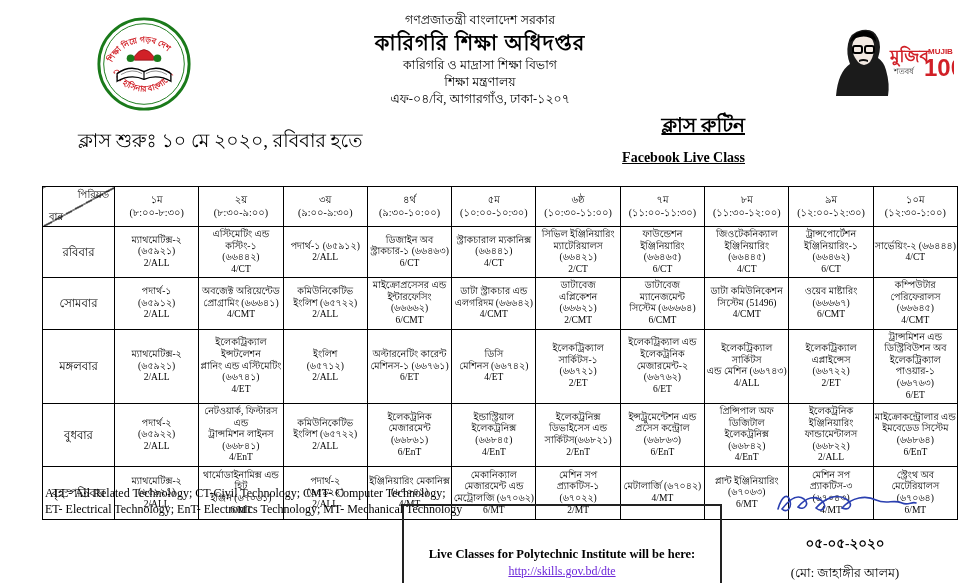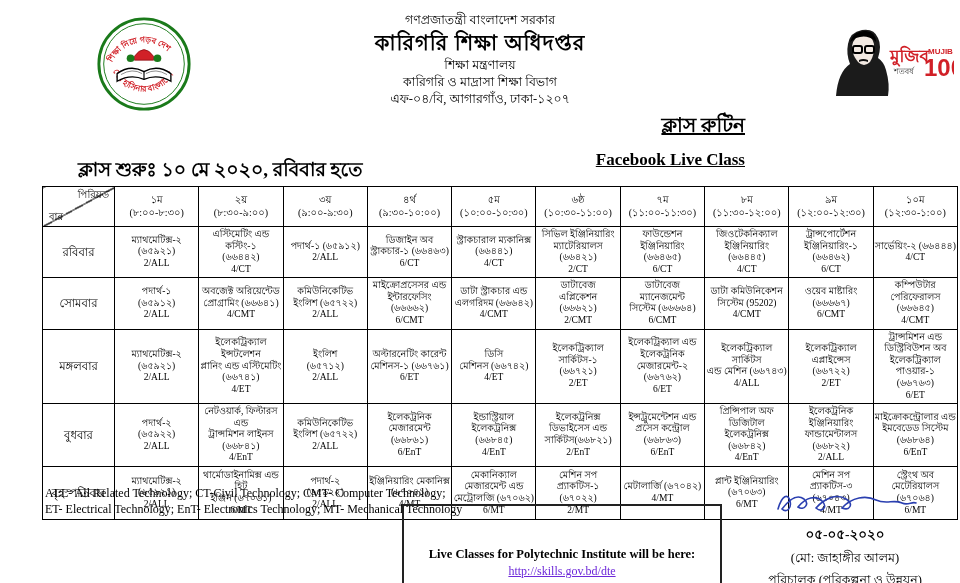--- a/index.html
+++ b/index.html
@@ -8,25 +8,25 @@
     position:relative; width:960px; height:583px; background:#ffffff;
     font-family:"Liberation Serif", serif; color:#000; overflow:hidden; margin:0 auto;
   }
   
   .gov-header { position:absolute; left:0; right:0; top:12px; text-align:center; line-height:1.35; }
   .gov-line   { font-size:12.5px; }
   .gov-dept   { font-size:21px; font-weight:bold; letter-spacing:1px; }
   .logo-left  { position:absolute; left:96px; top:16px; width:96px; height:96px; }
   .logo-right { position:absolute; left:832px; top:24px; width:122px; height:78px; }
   
-  .start-note { position:absolute; left:78px; top:126px; font-size:19px; font-weight:bold;margin-top:29px; }
+  .start-note { position:absolute; left:78px; top:126px; font-size:19px; font-weight:normal; }
   .title-wrap { position:absolute; left:305px; top:110px; width:440px; text-align:right; }
   .main-title { font-size:20px; font-weight:bold; text-decoration:underline; }
   .sub-title  { font-size:11.5px; font-weight:bold; margin-top:5px; }
-  .live-title { font-size:17px; font-weight:bold; text-decoration:underline; margin-top:7px; }
+  .live-title { font-size:14px; font-weight:bold; text-decoration:underline; margin-top:7px; }
   
   table.routine {
     position:absolute; left:42px; top:186px; width:916px;
     border-collapse:collapse; table-layout:fixed;
   }
   table.routine th, table.routine td {
     border:1px solid #000; text-align:center; vertical-align:middle;
     font-size:9.5px; line-height:1.22; padding:2px 1px; font-weight:normal;
   }
   table.routine .phead { font-size:10px; height:40px; }
@@ -44,22 +44,22 @@
   .legend { position:absolute; left:45px; top:485px; font-size:12px; line-height:1.35; }
   .live-box {
     position:absolute; left:402px; top:504px; width:320px;
     border:2px solid #222; text-align:center; padding:5px 4px 7px;
   }
   .live-box .lb-title { font-size:12.5px; font-weight:bold;margin-top:36px; }
   .live-box a { color:#6d28d9; font-size:12px; text-decoration:underline; display:block; margin-top:2px; }
   .live-box .amp { font-size:12px; margin-top:1px; }
   .sig-block { position:absolute; left:735px; top:487px; width:220px; text-align:center; }
   .sig-svg { display:block; margin:0 auto; }
-  .sig-date  { font-size:13.5px; font-weight:bold; margin-top:7px; }
-  .sig-name  { font-size:12.5px; margin-top:2px; }
+  .sig-date  { font-size:13.5px; font-weight:bold; margin-top:16px; }
+  .sig-name  { font-size:12.5px; margin-top:8px; }
   .sig-title { font-size:12.5px; margin-top:2px; }
 </style>
 </head>
 <body>
 
 <div class="page">
 
   <svg class="logo-left" viewBox="0 0 100 100">
     <ellipse cx="50" cy="50" rx="47" ry="47" fill="#fff" stroke="#1a7a1a" stroke-width="3"></ellipse>
     <ellipse cx="50" cy="50" rx="42" ry="42" fill="#fff" stroke="#1a7a1a" stroke-width="1"></ellipse>
@@ -73,22 +73,22 @@
     <circle cx="36" cy="44" r="4" fill="#1a7a1a"></circle>
     <circle cx="64" cy="44" r="4" fill="#1a7a1a"></circle>
     <path d="M22,60 Q36,50 50,58 Q64,50 78,60 L78,68 Q64,60 50,66 Q36,60 22,68 Z" fill="#fff" stroke="#000" stroke-width="1.4"></path>
     <line x1="50" y1="58" x2="50" y2="66" stroke="#000" stroke-width="1.2"></line>
     <path d="M26,61 Q38,54 48,60 M52,60 Q62,54 74,61" fill="none" stroke="#555" stroke-width="0.7"></path>
   </svg>
 
   <div class="gov-header">
     <div class="gov-line">গণপ্রজাতন্ত্রী বাংলাদেশ সরকার</div>
     <div class="gov-dept">কারিগরি শিক্ষা অধিদপ্তর</div>
+    <div class="gov-line">কারিগরি ও মাদ্রাসা শিক্ষা বিভাগ</div>
     <div class="gov-line">শিক্ষা মন্ত্রণালয়</div>
-    <div class="gov-line">কারিগরি ও মাদ্রাসা শিক্ষা বিভাগ</div>
     <div class="gov-line">এফ-০৪/বি, আগারগাঁও, ঢাকা-১২০৭</div>
   </div>
 
   <svg class="logo-right" viewBox="0 0 122 78">
     <path d="M4,72 Q6,48 18,40 Q14,30 16,20 Q18,8 30,6 Q42,4 46,14 Q50,22 46,34 Q52,38 54,46 Q58,60 56,72 Z" fill="#1b1b1b"></path>
     <path d="M20,22 Q22,12 30,11 Q40,10 42,20 Q43,30 38,38 Q32,44 26,38 Q20,31 20,22 Z" fill="#f2e9e2"></path>
     <path d="M18,18 Q22,6 34,7 Q44,8 44,18 L42,16 Q34,10 24,14 Z" fill="#000"></path>
     <rect x="21" y="22" width="9" height="7" rx="2" fill="none" stroke="#000" stroke-width="2"></rect>
     <rect x="33" y="22" width="9" height="7" rx="2" fill="none" stroke="#000" stroke-width="2"></rect>
     <path d="M27,36 Q31,34 36,36 L36,38 Q31,36 27,38 Z" fill="#111"></path>
@@ -197,21 +197,21 @@
 এলগরিদম (৬৬৬৪২)
 4/CMT</td>
       <td class="cell">ডাটাবেজ
 এপ্লিকেশন
 (৬৬৬২১)
 2/CMT</td>
       <td class="cell">ডাটাবেজ ম্যানেজমেন্ট
 সিস্টেম (৬৬৬৬৪)
 6/CMT</td>
       <td class="cell">ডাটা কমিউনিকেশন
-সিস্টেম (95202)
+সিস্টেম (51496)
 4/CMT</td>
       <td class="cell">ওয়েব মাষ্টারিং
 (৬৬৬৬৭)
 6/CMT</td>
       <td class="cell">কম্পিউটার পেরিফেরালস
 (৬৬৬৪৫)
 4/CMT</td>
     </tr>
     <tr class="r3">
       <td class="day">মঙ্গলবার</td>

